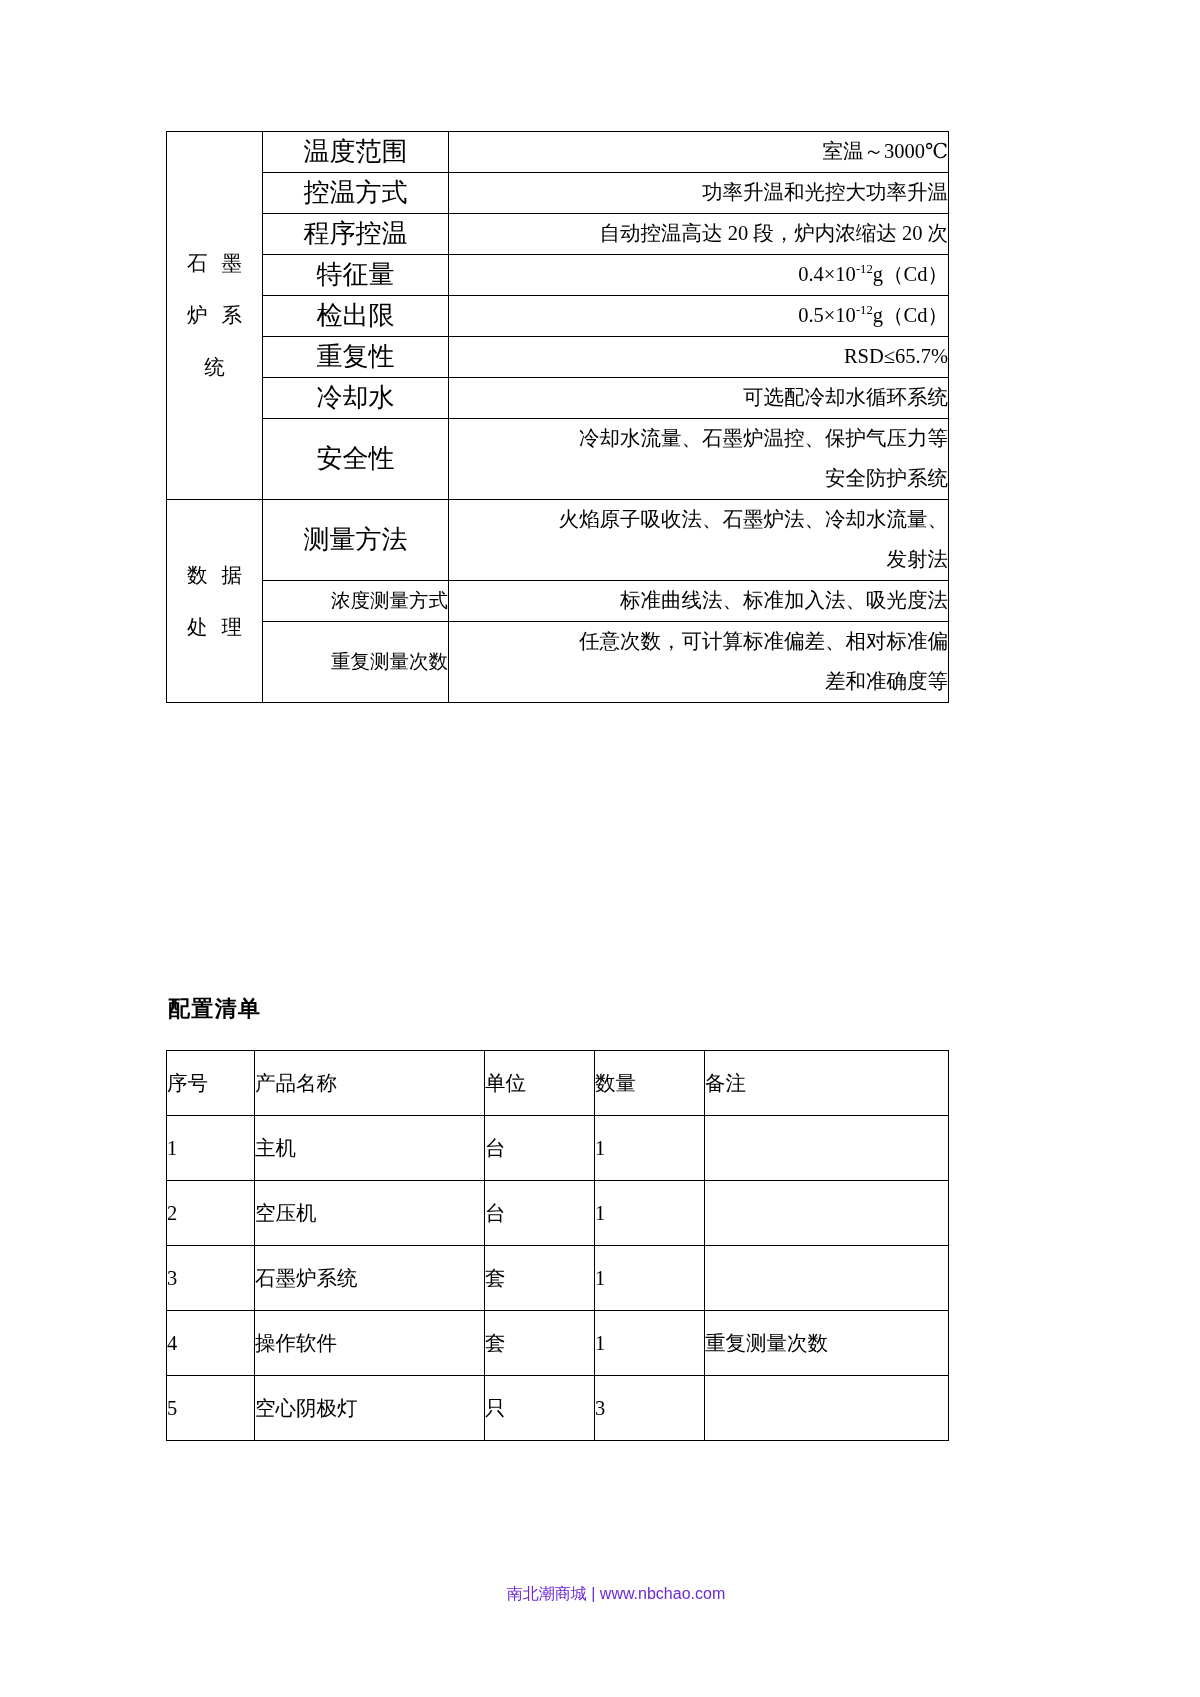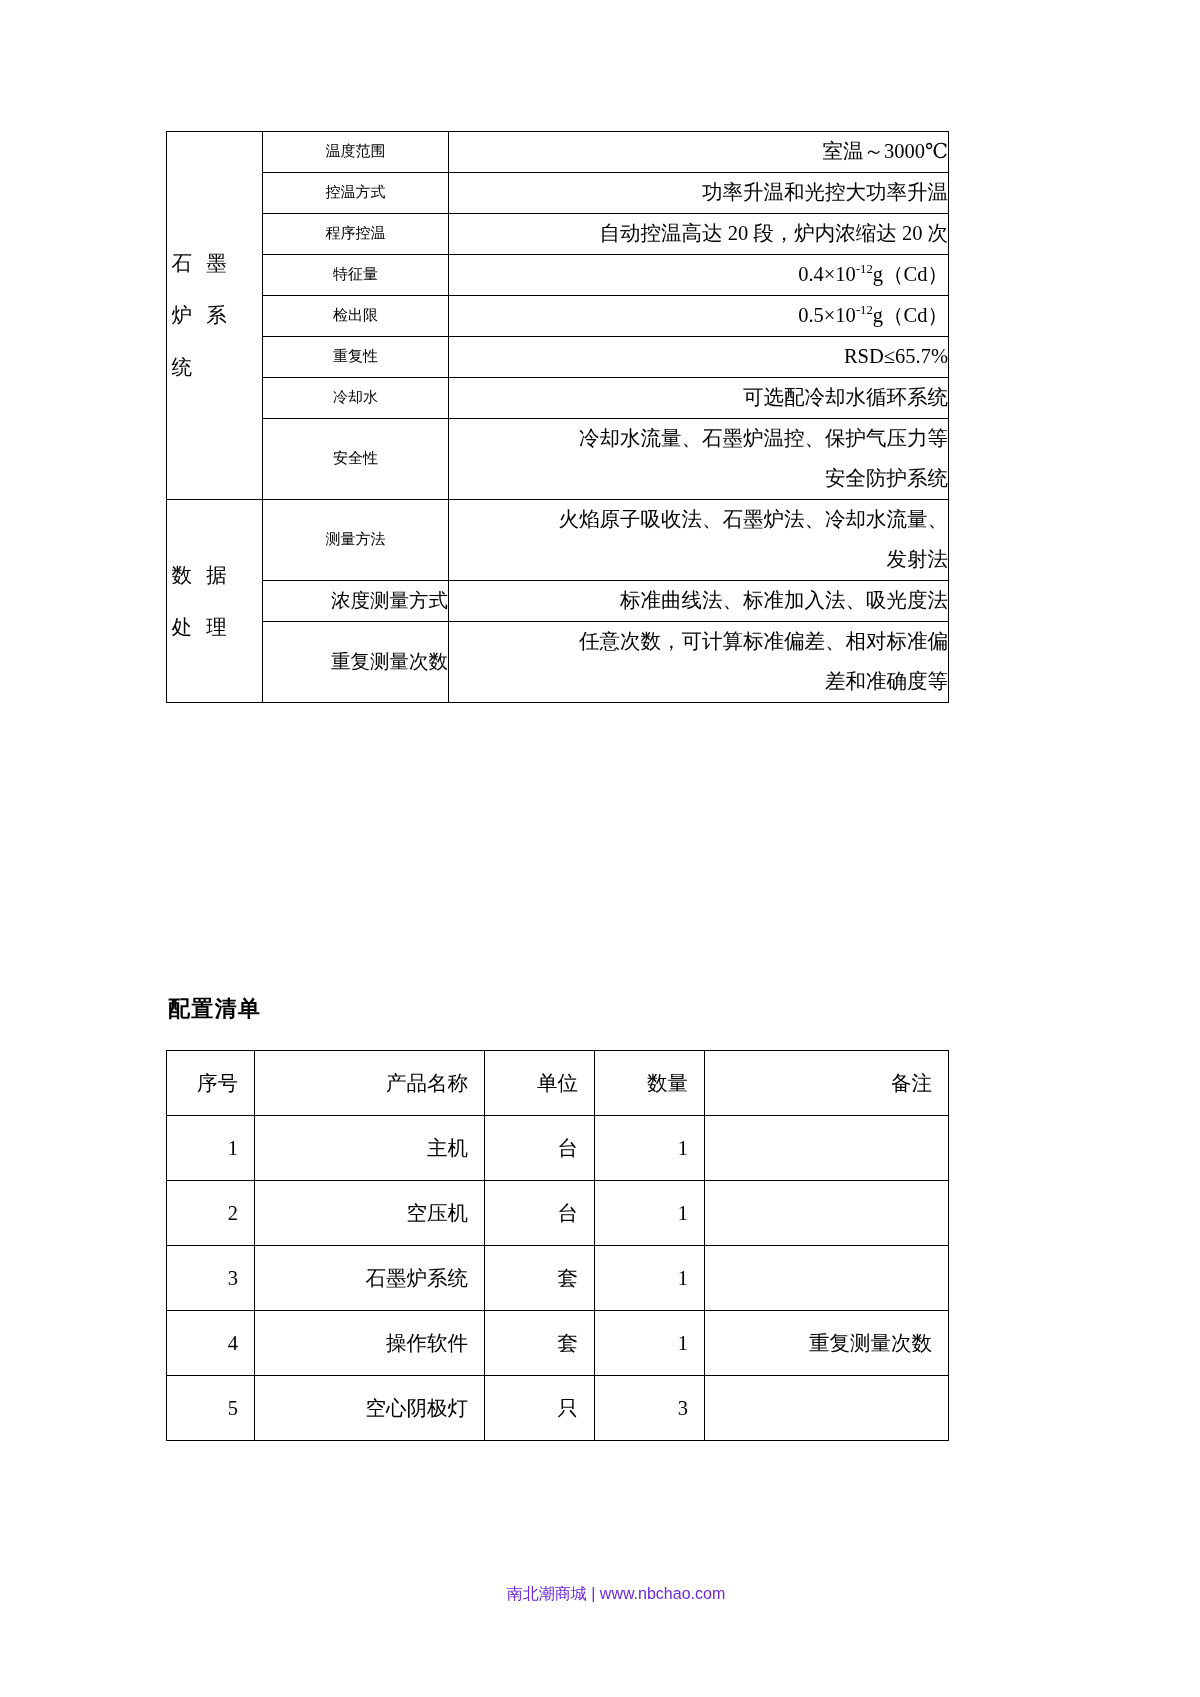--- a/index.html
+++ b/index.html
@@ -46,31 +46,32 @@
     top: 131px;
     width: 782px;
   }
   #spec-table { width: 782px; }
 
   #spec-table col.c-group { width: 96px; }
   #spec-table col.c-key   { width: 186px; }
   #spec-table col.c-val   { width: 500px; }
 
   .group-cell {
+    text-align: center;
     font-size: 20.5px;
     line-height: 52px;
     letter-spacing: 0.22em;
     text-indent: 0.22em;
     padding: 0 4px;
   }
   .group-cell .gline { display: block; white-space: nowrap; }
 
   .key-cell {
     text-align: center;
-    font-size: 15px;
+    font-size: 26px;
     padding: 14px 6px;
     white-space: nowrap;
   }
   .key-cell.tight { font-size: 19.5px; text-align: right; }
 
   .val-cell {
     text-align: right;
     font-size: 20.5px;
     padding: 14px 10px 14px 14px;
     line-height: 1.95;
@@ -98,24 +99,24 @@
   }
   #config-table { width: 782px; }
 
   #config-table col.c-no    { width: 88px; }
   #config-table col.c-name  { width: 230px; }
   #config-table col.c-unit  { width: 110px; }
   #config-table col.c-qty   { width: 110px; }
   #config-table col.c-note  { width: 244px; }
 
   #config-table td {
-    text-align: right;
+    text-align: left;
     font-size: 20.5px;
     height: 64px;
-    padding: 0 16px;
+    padding: 0 0;
   }
   #config-table thead td { font-size: 20.5px; }
 
   
   #page-footer {
     position: absolute;
     left: 16px;
     top: 1584px;
     width: 1200px;
     text-align: center;

